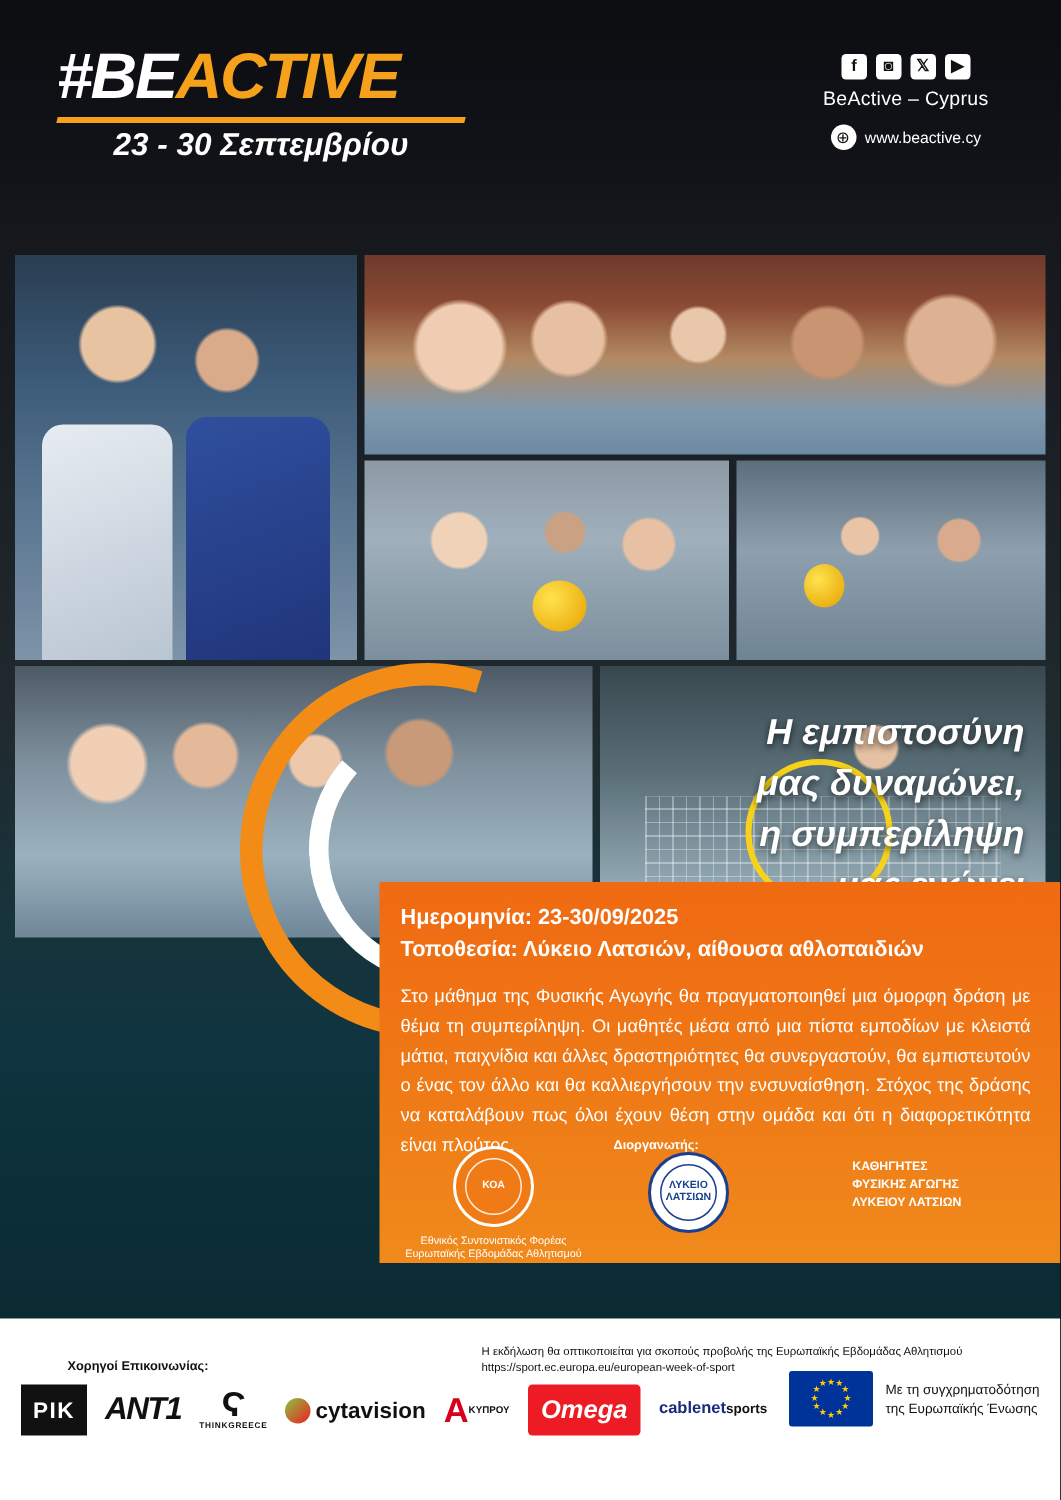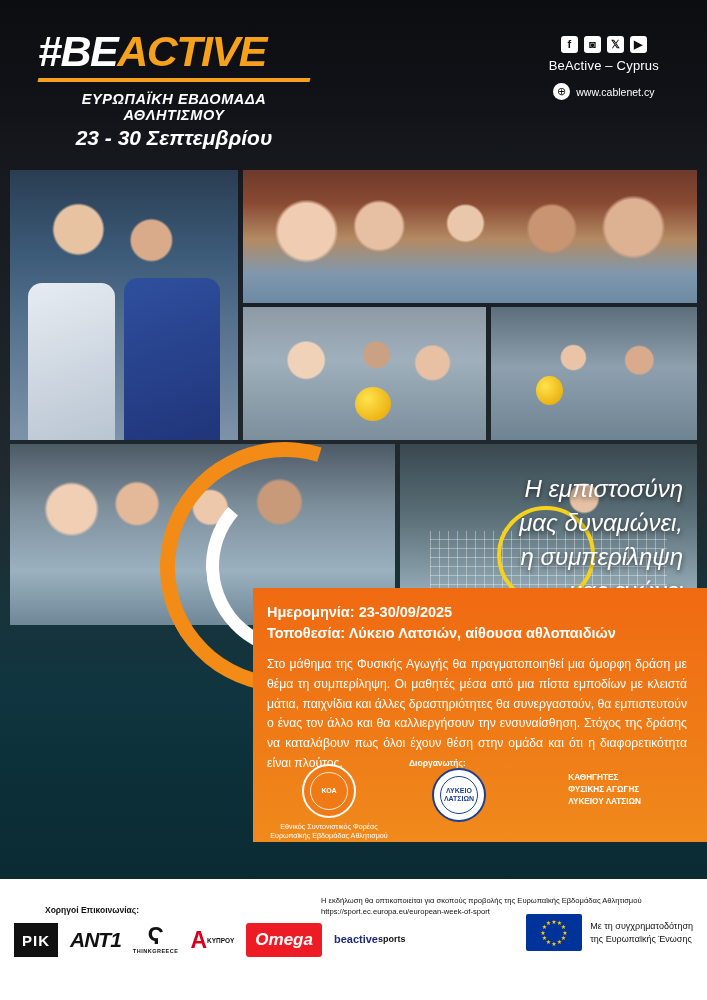--- a/index.html
+++ b/index.html
@@ -130,21 +130,21 @@
     transform: rotate(-4deg);
     pointer-events: none;
   }
   .ring-yellow{
     position:absolute;left:487px;top:336px;width:98px;height:98px;border:4px solid #f7d21a;border-radius:50%;
   }
 
   
   .slogan {
     position: absolute; right: 24px; top: 472px; width: 420px;
-    text-align: right; color: #ffffff; font-style: italic; font-weight: 400;
+    text-align: right; color: #ffffff; font-style: italic; font-weight: 700;
     font-size: 24px; line-height: 1.42; text-shadow: 0 2px 5px rgba(0,0,0,.65);
   }
 
   
   .info {
     position: absolute; left: 253px; top: 588px; width: 454px; height: 254px;
     background: linear-gradient(180deg,#f06a12 0%,#ef7a16 55%,#f08a1c 100%);
     padding: 16px 20px 0 14px;
   }
   .info .line { color: #ffffff; font-weight: 700; font-size: 14.5px; margin-bottom: 5px; }
@@ -204,35 +204,34 @@
 </style>
 </head>
 <body>
 
 <div class="poster">
 
   <div class="header">
     <div class="logo-wrap">
       <div class="logo"><span class="be">#BE</span><span class="active">ACTIVE</span></div>
       <div class="logo-underline"></div>
-      <div class="sub1">ΕΥΡΩΠΑΪΚΗ ΕΒΔΟΜΑΔΑ ΑΘΛΗΤΙΣΜΟΥ</div>
       <div class="sub2">23 - 30 Σεπτεμβρίου</div>
     </div>
 
     <div class="social">
       <div class="social-icons">
         <span class="sic">f</span>
         <span class="sic">◙</span>
         <span class="sic">𝕏</span>
         <span class="sic">▶</span>
       </div>
       <div class="social-label">BeActive – Cyprus</div>
       <div class="web-row">
         <span class="globe">⊕</span>
-        <span class="web-label">www.cablenet.cy</span>
+        <span class="web-label">www.beactive.cy</span>
       </div>
     </div>
   </div>
 
   <div class="collage">
     <div class="ph" id="p1">
         <div class="inner"></div>
       </div>
     <div class="ph" id="p2">
         <div class="inner"></div>
@@ -300,27 +299,31 @@
     <div class="spons-label">Χορηγοί Επικοινωνίας:</div>
     <div class="spons-row">
       <div class="sp sp-rik">ΡΙΚ</div>
       <div class="sp sp-ant1">ANT1</div>
       <div class="sp sp-sigma">
         <div>
           <span class="glyph">Ϛ</span>
           <span class="tag">THINKGREECE</span>
         </div>
       </div>
+      <div class="sp sp-cyta">
+        <span class="dot"></span>
+          <span>cytavision</span>
+      </div>
       <div class="sp sp-alpha">
         <span class="a">A</span>
         <span>ΚΥΠΡΟΥ</span>
       </div>
       <div class="sp sp-omega">Omega</div>
       <div class="sp sp-cablenet">
-        <span>beactive</span>
+        <span>cablenet</span>
         <span class="s">sports</span>
       </div>
     </div>
 
     <div class="eu-note">
       <div>Η εκδήλωση θα οπτικοποιείται για σκοπούς προβολής της Ευρωπαϊκής Εβδομάδας Αθλητισμού</div>
       <div>https://sport.ec.europa.eu/european-week-of-sport</div>
     </div>
     <div class="eu-box">
       <div class="eu-flag">

